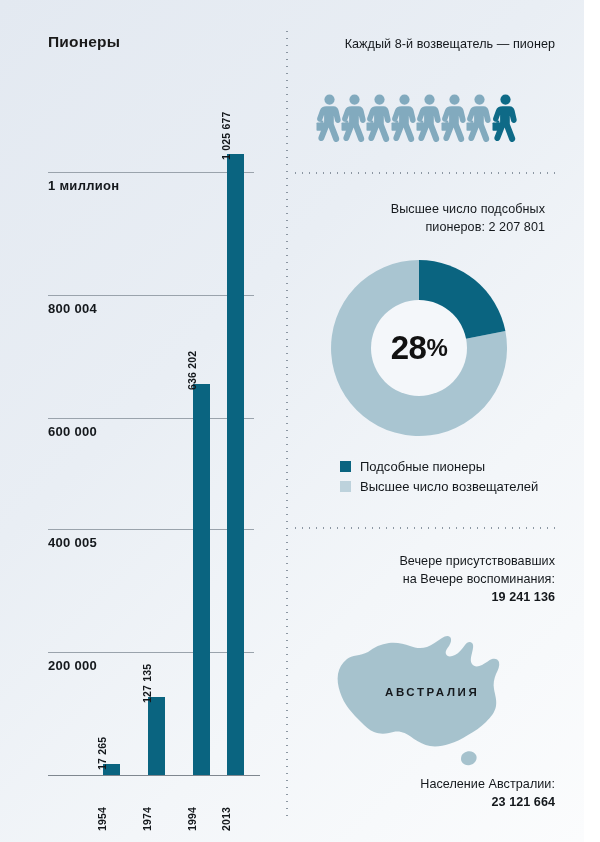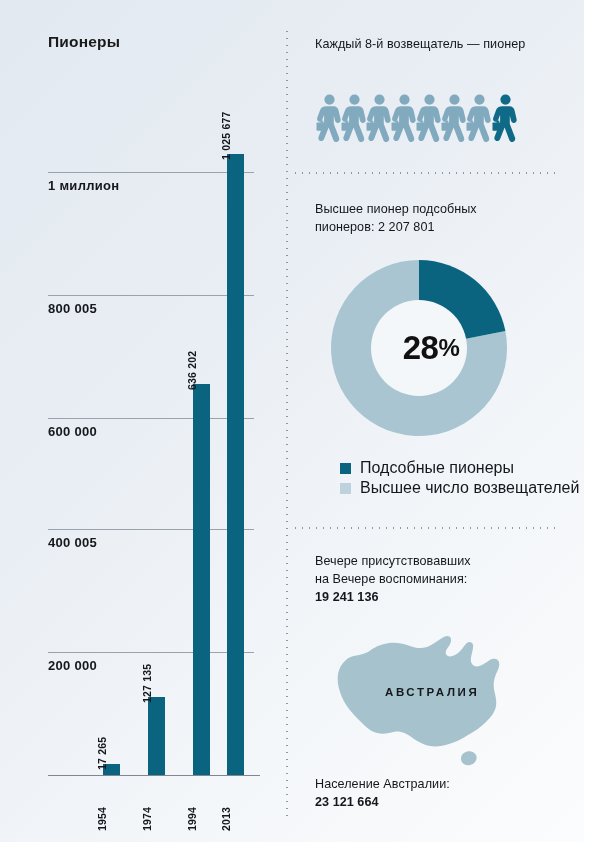--- a/index.html
+++ b/index.html
@@ -94,51 +94,52 @@
   }
 
   
   .r-text {
     position: absolute;
     left: 315px;
     font-size: 12.6px;
     line-height: 18px;
     color: #14181c;
     letter-spacing: .05px;
+    text-align: right;
   }
   .r-text b { font-weight: bold; }
 
   #pictos {
     position: absolute;
     left: 316px; top: 88px;
     width: 220px; height: 62px;
   }
   #pictos svg { display: block; }
 
   
   #donut-wrap {
     position: absolute;
     left: 329px; top: 258px;
     width: 180px; height: 180px;
   }
   #donut-pct {
     position: absolute;
-    left: 12px; top: 0; width: 180px; height: 180px;
+    left: 0; top: 0; width: 180px; height: 180px;
     display: flex; align-items: center; justify-content: center;
     font-size: 33px; font-weight: bold;
     letter-spacing: -.5px;
     color: #111;
   }
   #donut-pct .sup { font-size: 24px; }
 
   .legend-row {
     position: absolute;
     left: 316px;
     display: flex; align-items: center;
-    font-size: 16px;
+    font-size: 13px;
     color: #14181c;
     padding-left: 24px;
   }
   .legend-swatch {
     width: 11px; height: 11px;
     margin-right: 9px;
     flex: 0 0 auto;
   }
 
   
@@ -170,21 +171,21 @@
   <div id="plot">
 
     <div class="gridline" style="top:172px"></div>
     <div class="gridline" style="top:295px"></div>
     <div class="gridline" style="top:418px"></div>
     <div class="gridline" style="top:529px"></div>
     <div class="gridline" style="top:652px"></div>
     <div class="axis-line" style="top:775px"></div>
 
     <div class="ytick" style="top:178px">1 миллион</div>
-    <div class="ytick" style="top:301px">800 005</div>
+    <div class="ytick" style="top:301px">800 004</div>
     <div class="ytick" style="top:424px">600 000</div>
     <div class="ytick" style="top:535px">400 005</div>
     <div class="ytick" style="top:658px">200 000</div>
 
     <div class="bar" style="left:103px; top:764px;  height:11px;"></div>
     <div class="bar" style="left:148px; top:697px;  height:78px;"></div>
     <div class="bar" style="left:193px; top:384px;  height:391px;"></div>
     <div class="bar" style="left:227px; top:154px;  height:621px;"></div>
 
     <div class="bar-value" style="left:108px; top:758px;">17 265</div>
@@ -219,21 +220,21 @@
         <use href="#walker" x="125" y="6"></use>
         <use href="#walker" x="150" y="6"></use>
       </g>
       <g fill="#0e6a87">
         <use href="#walker" x="176" y="6"></use>
       </g>
     </svg>
   </div>
 
   <div class="r-text" style="top:200px; width:230px;">
-    <span>Высшее пионер подсобных</span><br>
+    <span>Высшее число подсобных</span><br>
     <span>пионеров: 2 207 801</span>
   </div>
 
   <div id="donut-wrap">
     <svg width="180" height="180" viewBox="0 0 180 180" xmlns="http://www.w3.org/2000/svg">
 
       <path d="M 90 90 L 90 2 A 88 88 0 1 0 176.4 73.1 Z" fill="#a9c5d1"></path>
 
       <path d="M 90 90 L 90 2 A 88 88 0 0 1 176.4 73.1 Z" fill="#0a6480"></path>
       <circle cx="90" cy="90" r="48" fill="#f4f7fa"></circle>

